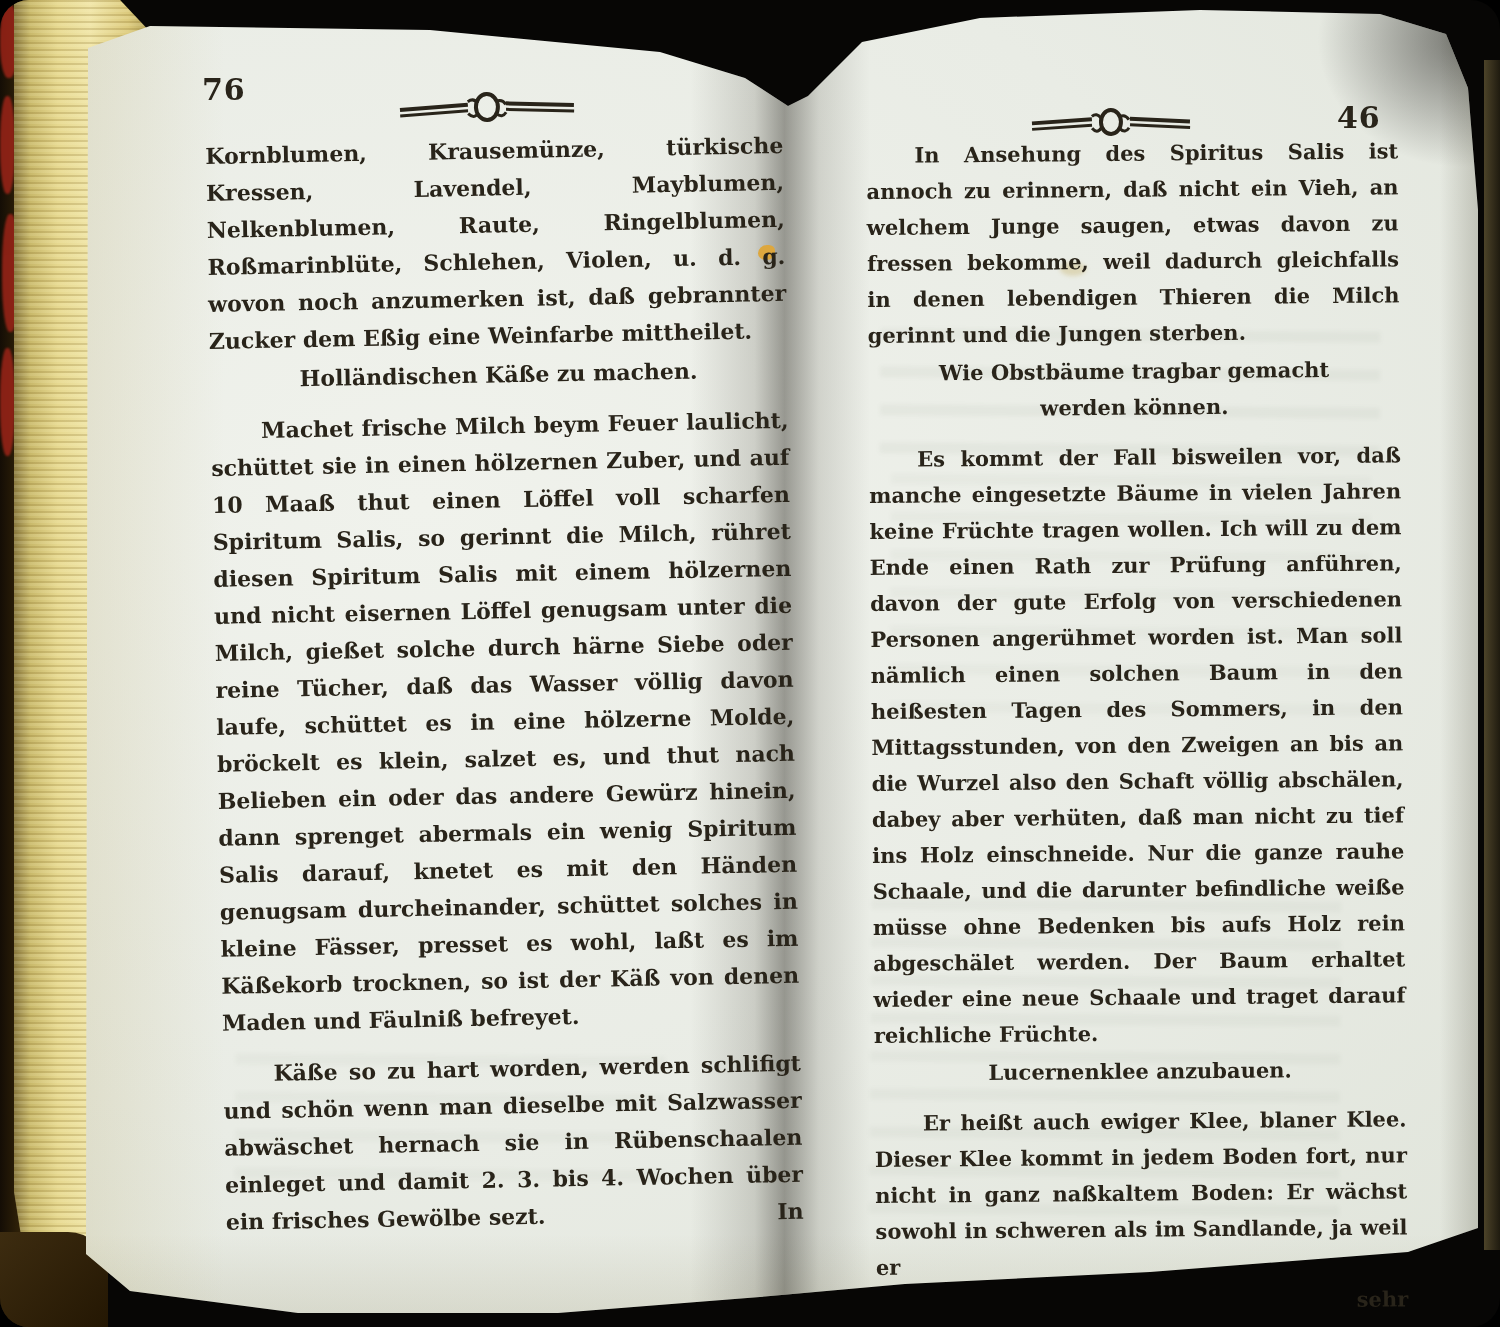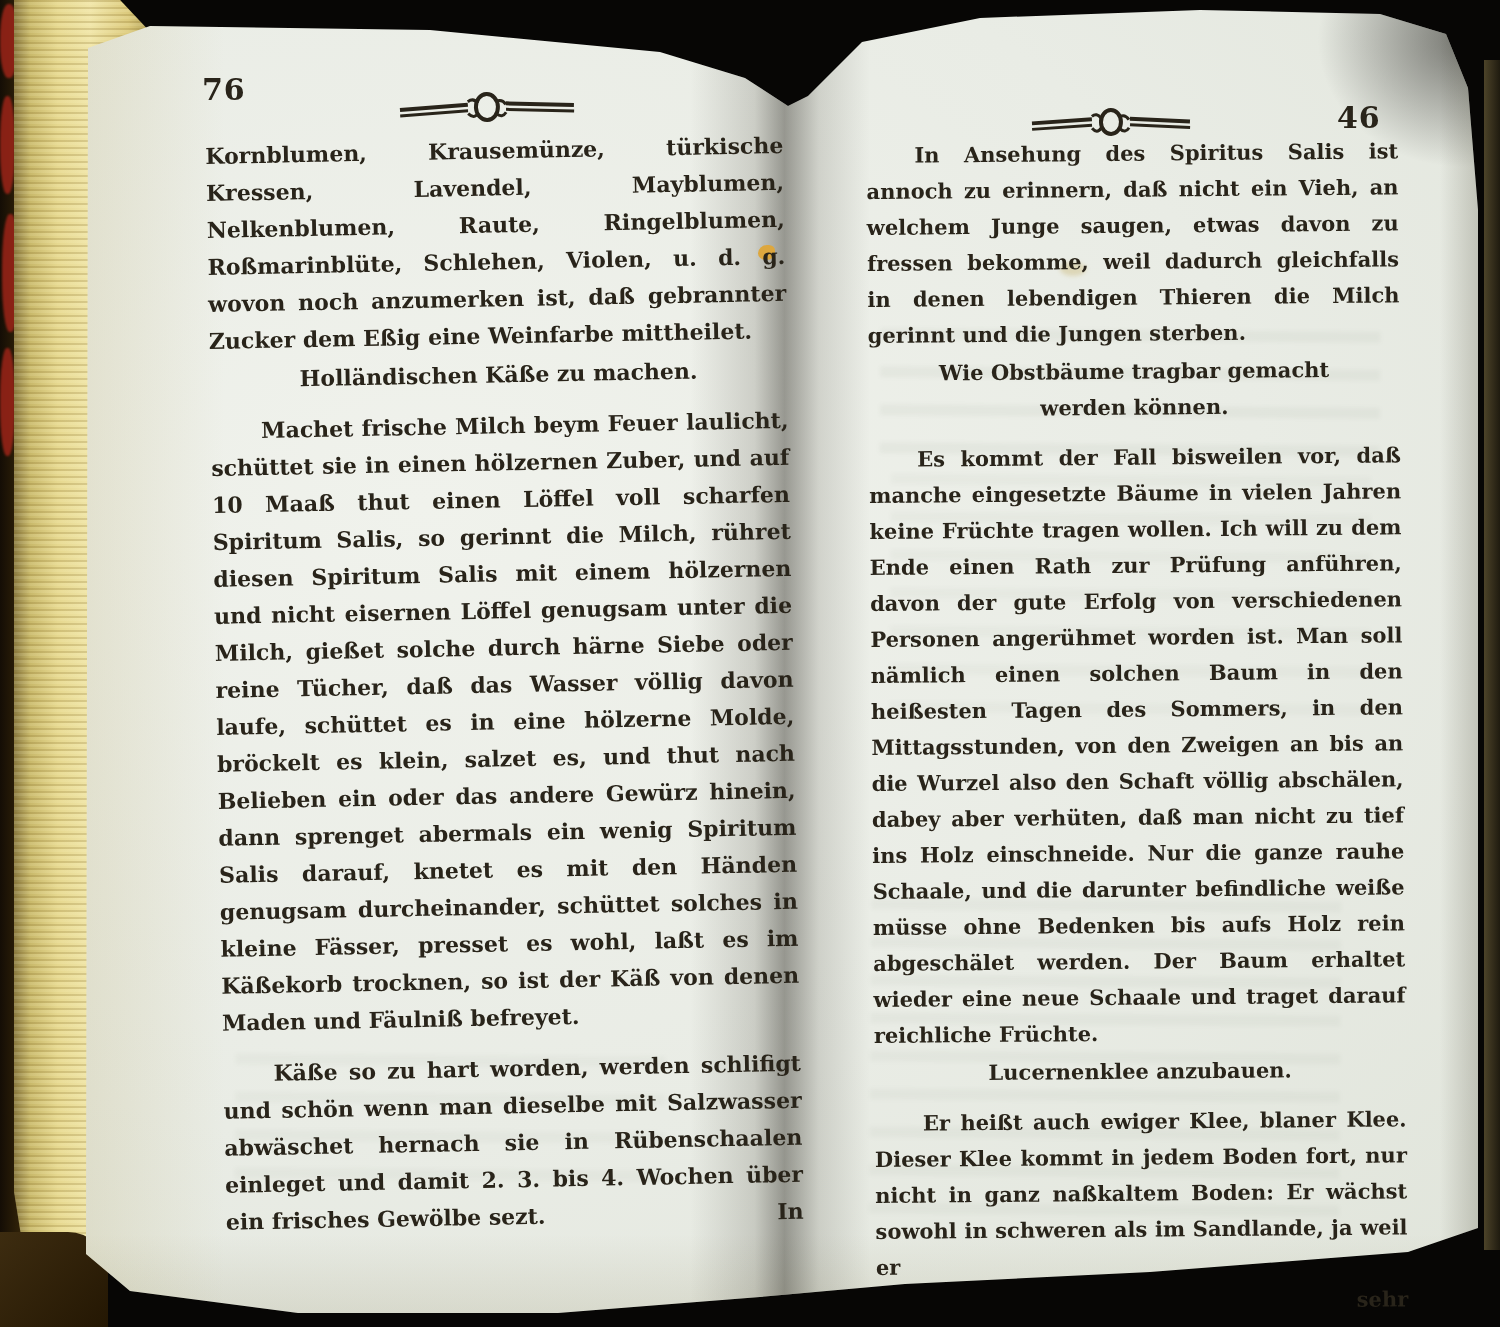--- a/index.html
+++ b/index.html
@@ -1,19 +1,20 @@
 <!DOCTYPE html>
 <html lang="de"><head>
 <meta charset="utf-8">
 <style>
   html,body{margin:0;padding:0;background:#000;}
   .scene{
     position:relative;width:1500px;height:1327px;overflow:hidden;
     background:#070605;
     font-family:"DejaVu Serif","Liberation Serif",serif;
+    border-radius:29px;
   }
   
   .cover-strip{
     position:absolute;left:0;top:0;width:52px;height:100%;
     background:linear-gradient(90deg,#140d05 0%,#2e2008 35%,#4a3a16 75%,#5c4a1e 100%);
   }
   .cover-corner{
     position:absolute;left:0;top:1232px;width:108px;height:95px;
     background:linear-gradient(135deg,#3d2c10,#241703);
     border-top-right-radius:40px;

